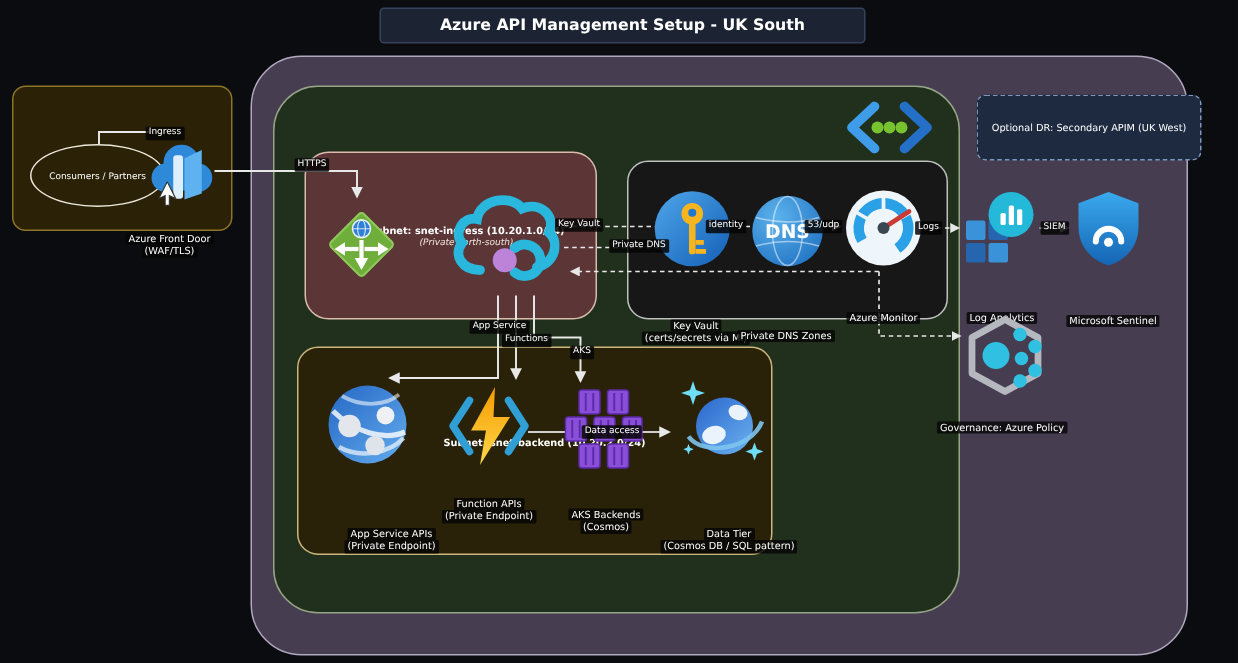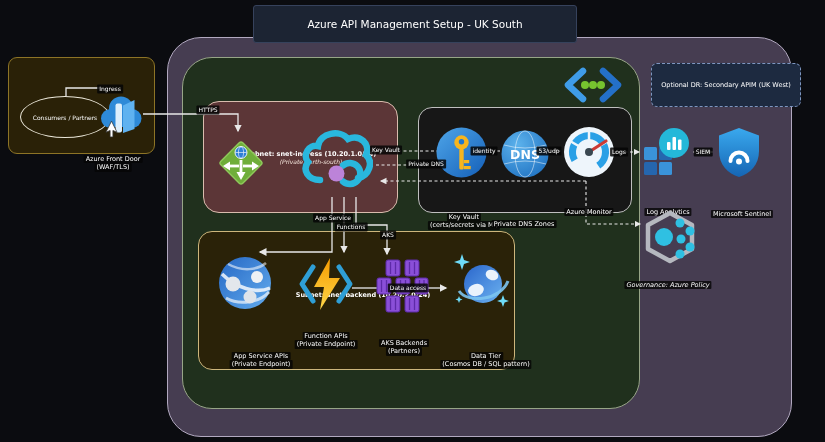--- a/index.html
+++ b/index.html
@@ -1,21 +1,21 @@
 <!DOCTYPE html>
 <html><head>
 <meta charset="utf-8">
 <style>
   html,body{margin:0;padding:0;background:#000;}
   .canvas{position:relative;width:825px;height:442px;background:#0b0c10;overflow:hidden;
           font-family:"DejaVu Sans","Liberation Sans",sans-serif;color:#fff;}
   .abs{position:absolute;box-sizing:border-box;}
-  .titlebar{left:253px;top:5px;width:324px;height:38px;background:#1c2433;border:1px solid #36425c;
+  .titlebar{left:253px;top:5px;width:324px;height:24px;background:#1c2433;border:1px solid #36425c;
             border-radius:3px;display:flex;align-items:center;justify-content:center;
-            font-size:10.5px;font-weight:normal;z-index:6;}
+            font-size:10.5px;font-weight:bold;z-index:6;}
   .region{border-radius:34px;z-index:1;}
   .outer{left:167px;top:37px;width:625px;height:400px;background:#463d51;border:1.5px solid #b2a9c0;}
   .vnet{left:182px;top:57px;width:458px;height:352px;background:#20301d;border:1.3px solid #97a587;border-radius:30px;z-index:1;}
   .box{z-index:2;}
   .frontdoor-box{left:8px;top:57px;width:147px;height:97px;background:#2a2107;border:1.3px solid #8d7426;border-radius:9px;}
   .ingress-box{left:203px;top:101px;width:195px;height:112px;background:#5c3637;border:1.3px solid #d9bcae;border-radius:16px;}
   .shared-box{left:418px;top:107px;width:214px;height:106px;background:#171717;border:1.2px solid #bfbfbf;border-radius:14px;}
   .backend-box{left:198px;top:231px;width:317px;height:139px;background:#2a2208;border:1.2px solid #cdb67c;border-radius:14px;}
   .dr-box{left:651px;top:63px;width:150px;height:44px;background:#1d2a40;border:1.2px dashed #7e96c0;border-radius:6px;
           display:flex;align-items:center;justify-content:center;text-align:left;font-size:6.5px;padding:3px 8px;z-index:6;}
@@ -329,33 +329,33 @@
   </div>
   <div class="cap" style="left:589px;top:208px;">
     <span>Azure Monitor</span>
   </div>
   <div class="cap" style="left:668px;top:208px;z-index:4;">
     <span>Log Analytics</span>
   </div>
   <div class="cap" style="left:742px;top:210px;">
     <span>Microsoft Sentinel</span>
   </div>
-  <div class="cap" style="left:668px;top:281px;font-style:italic;">
+  <div class="cap" style="left:668px;top:281px;">
     <span>Governance: Azure Policy</span>
   </div>
   <div class="cap" style="left:261px;top:352px;">
     <span>App Service APIs</span><br>
     <span>(Private Endpoint)</span>
   </div>
   <div class="cap" style="left:326px;top:332px;">
     <span>Function APIs</span><br>
     <span>(Private Endpoint)</span>
   </div>
   <div class="cap" style="left:404px;top:339px;text-decoration:underline;">
     <span>AKS Backends</span><br>
-    <span>(Partners)</span>
+    <span>(Cosmos)</span>
   </div>
   <div class="cap" style="left:486px;top:352px;">
     <span>Data Tier</span><br>
     <span>(Cosmos DB / SQL pattern)</span>
   </div>
 
 </div>
 
 </body></html>

